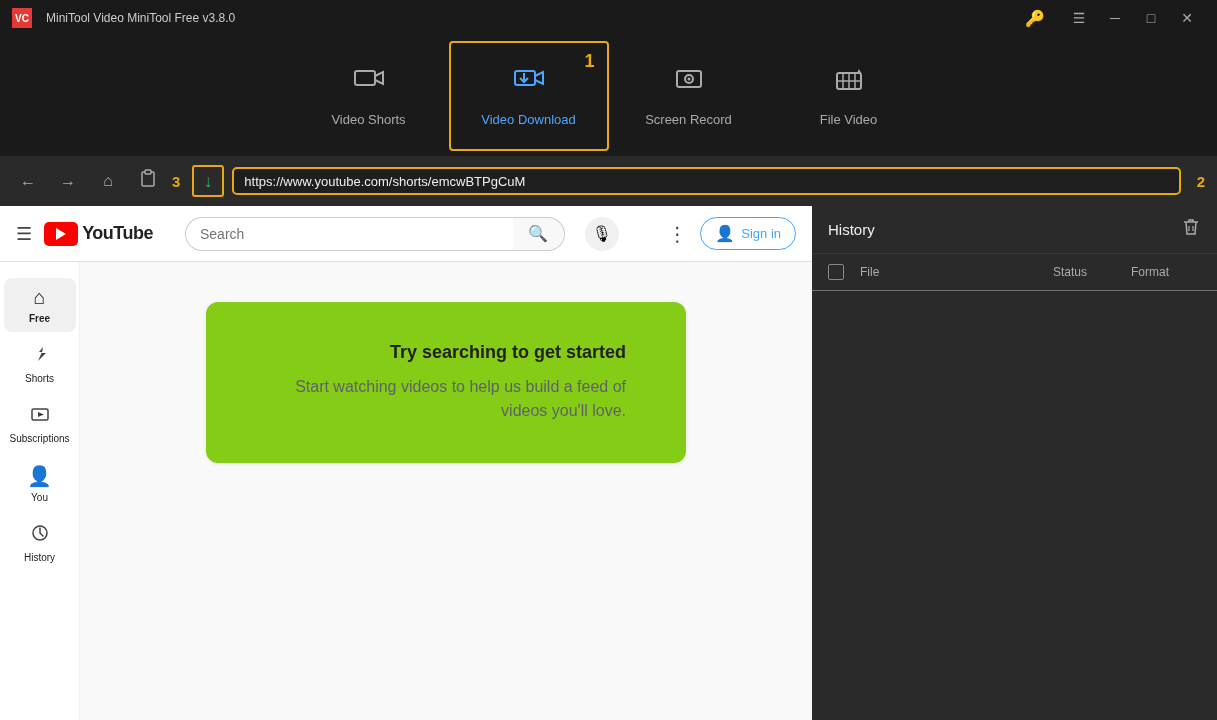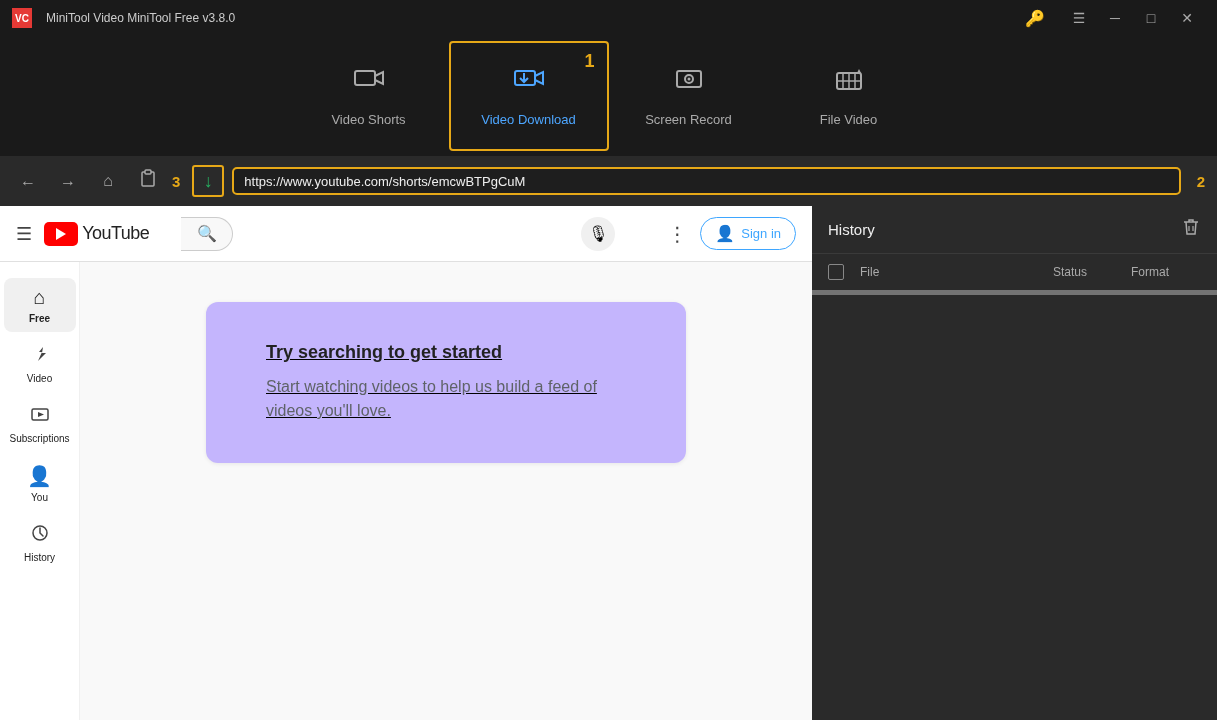--- a/index.html
+++ b/index.html
@@ -166,21 +166,21 @@
       border-radius: 5px;
       width: 34px; height: 24px;
       display: flex; align-items: center; justify-content: center;
     }
     .yt-logo-icon::after {
       content: '';
       border-left: 10px solid white;
       border-top: 6px solid transparent;
       border-bottom: 6px solid transparent;
     }
-    .yt-logo-text { font-size: 18px; font-weight: normal; color: #222; letter-spacing: -0.5px; }
+    .yt-logo-text { font-size: 18px; font-weight: bold; color: #222; letter-spacing: -0.5px; }
     .yt-search-wrap {
       flex: 1;
       display: flex;
       align-items: center;
       max-width: 380px;
     }
     .yt-search-input {
       flex: 1;
       border: 1px solid #ccc;
       border-right: none;
@@ -249,27 +249,26 @@
     .yt-nav-icon { font-size: 20px; }
     #yt-content {
       flex: 1;
       background: #f9f9f9;
       display: flex;
       align-items: flex-start;
       justify-content: center;
       padding: 40px 20px;
     }
     .yt-empty-card {
-      background: #c4b5fd;
+      background: #84cc16;
       border-radius: 12px;
       padding: 40px 60px;
-      text-align: left;
+      text-align: right;
       max-width: 480px;
       box-shadow: 0 1px 4px rgba(0,0,0,0.08);
-      text-decoration: underline;
     }
     .yt-empty-title {
       font-size: 18px;
       font-weight: bold;
       color: #222;
       margin-bottom: 12px;
     }
     .yt-empty-sub {
       font-size: 16px;
       color: #5f6368;
@@ -296,21 +295,21 @@
       font-weight: 500;
       flex: 1;
     }
     #history-header .trash-icon {
       color: #aaa; font-size: 18px; cursor: pointer;
     }
     #history-table-header {
       display: flex;
       align-items: center;
       padding: 10px 16px;
-      border-bottom: 5px solid #737373;
+      border-bottom: 1px solid #737373;
       gap: 8px;
     }
     .hist-checkbox {
       width: 16px; height: 16px;
       border: 1px solid #888;
       border-radius: 2px;
       background: transparent;
       flex-shrink: 0;
     }
     .hist-col {
@@ -423,20 +422,21 @@
 
   <div id="browser">
 
     <div id="yt-header">
       <span class="yt-menu-icon">☰</span>
       <div class="yt-logo">
         <div class="yt-logo-icon"></div>
         <span class="yt-logo-text">YouTube</span>
       </div>
       <div class="yt-search-wrap">
+        <input class="yt-search-input" type="text" placeholder="Search" style="">
         <button class="yt-search-btn">
           <span>🔍</span>
         </button>
       </div>
       <button class="yt-mic-btn">
         <span>🎙</span>
       </button>
       <div class="yt-right-controls">
         <span class="yt-dots">⋮</span>
         <button class="yt-signin-btn">
@@ -452,21 +452,21 @@
         <div class="yt-nav-item active">
           <span class="yt-nav-icon">⌂</span>
           <span>Free</span>
         </div>
         <div class="yt-nav-item">
           <span class="yt-nav-icon">
             <svg width="20" height="20" viewBox="0 0 20 20" fill="none">
               <path d="M13 3l-4 5h3l-4 9 8-8h-4z" fill="#444"></path>
             </svg>
           </span>
-          <span>Video</span>
+          <span>Shorts</span>
         </div>
         <div class="yt-nav-item">
           <span class="yt-nav-icon">
             <svg width="20" height="20" viewBox="0 0 20 20" fill="none">
               <rect x="2" y="5" width="16" height="11" rx="1.5" stroke="#444" stroke-width="1.5" fill="none"></rect>
               <polygon points="8,8 14,10.5 8,13" fill="#444"></polygon>
             </svg>
           </span>
           <span>Subscriptions</span>
         </div>

